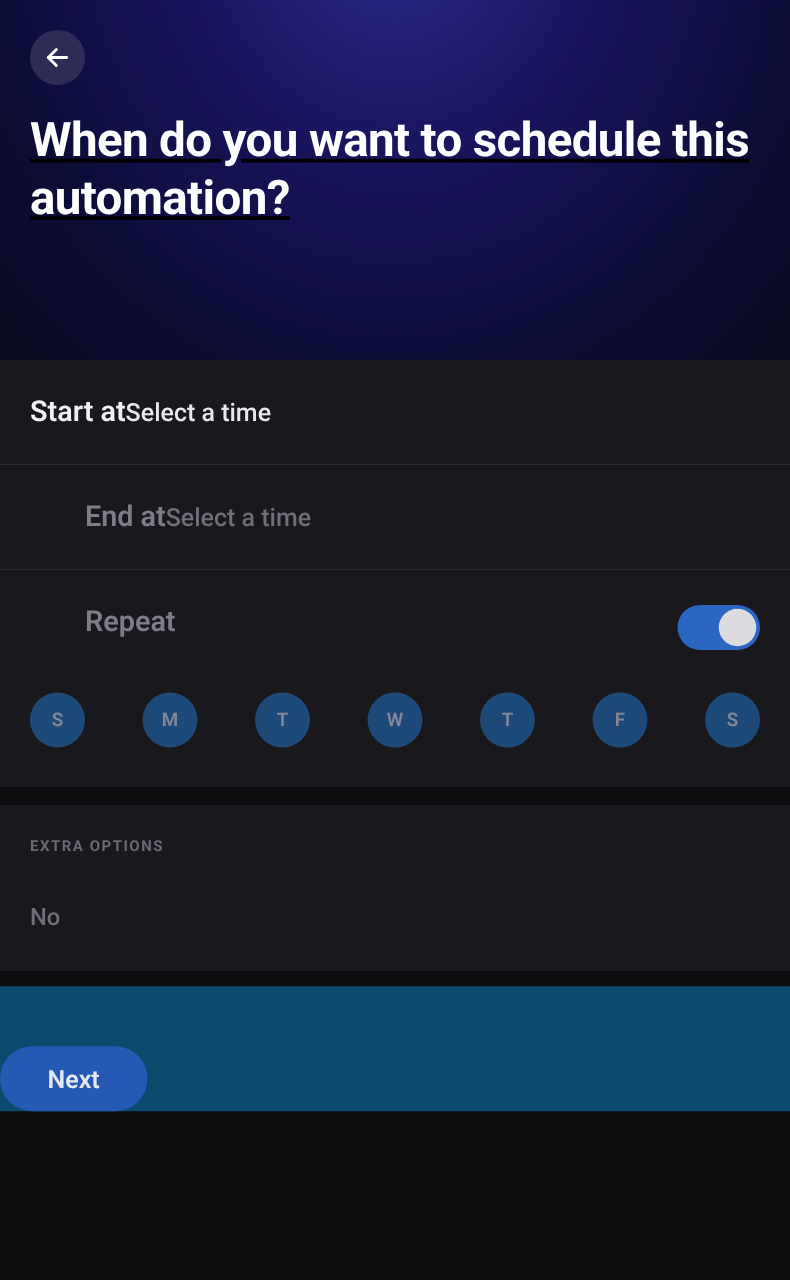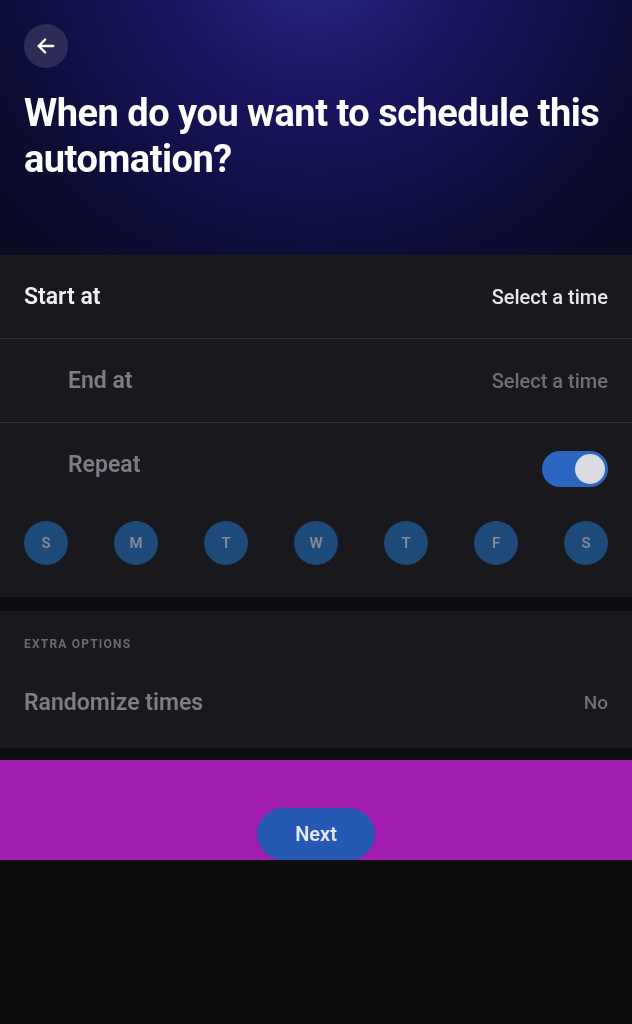--- a/index.html
+++ b/index.html
@@ -11,21 +11,22 @@
     body {
       width: 632px;
       height: 1024px;
       background: #0d0d10;
       overflow: hidden;
       position: relative;
     }
     .header {
       background: radial-gradient(ellipse at 50% -20%, #2a2a8a 0%, #1a1560 35%, #0d0d3a 70%, #0a0a20 100%);
       padding: 24px 24px 40px 24px;
-      height: 255px;
+      height: 288px;
+      text-decoration: underline;
     }
     .back-button {
       width: 44px;
       height: 44px;
       border-radius: 50%;
       background: rgba(100, 100, 130, 0.35);
       display: flex;
       align-items: center;
       justify-content: center;
       cursor: pointer;
@@ -40,21 +41,20 @@
       font-size: 38px;
       font-weight: 700;
       line-height: 1.22;
       letter-spacing: -0.5px;
     }
     .content {
       background: rgba(40, 40, 48, 0.42);
     }
     .row {
       display: flex;
-      justify-content: space-between;
       align-items: center;
       padding: 28px 24px;
       border-bottom: 1px solid rgba(120, 120, 130, 0.22);
     }
     .row-label {
       font-size: 23px;
       font-weight: 600;
     }
     .row-label-active {
       color: #f0f0f3;
@@ -140,24 +140,24 @@
     .randomize-value {
       color: #6f6f7a;
       font-size: 19px;
       font-weight: 500;
     }
     .footer-spacer {
       height: 12px;
       background: #0d0d10;
     }
     .footer {
-      background: #a21caf;
+      background: #0c4a6e;
       padding-top: 48px;
       display: flex;
-      justify-content: center;
+      justify-content: flex-start;
     }
     .next-button {
       background: #2659b3;
       color: #e4e8f2;
       font-size: 20px;
       font-weight: 600;
       border: none;
       border-radius: 26px;
       padding: 14px 38px;
       cursor: pointer;
@@ -205,21 +205,20 @@
       <div class="day-circle">S</div>
     </div>
   </div>
 </div>
 
 <div class="spacer"></div>
 
 <div class="content">
   <div class="section-header">EXTRA OPTIONS</div>
   <div class="randomize-row">
-    <span class="randomize-label">Randomize times</span>
     <span class="randomize-value">No</span>
   </div>
 </div>
 
 <div class="footer-spacer"></div>
 
 <div class="footer">
   <button class="next-button">Next</button>
 </div>
 

